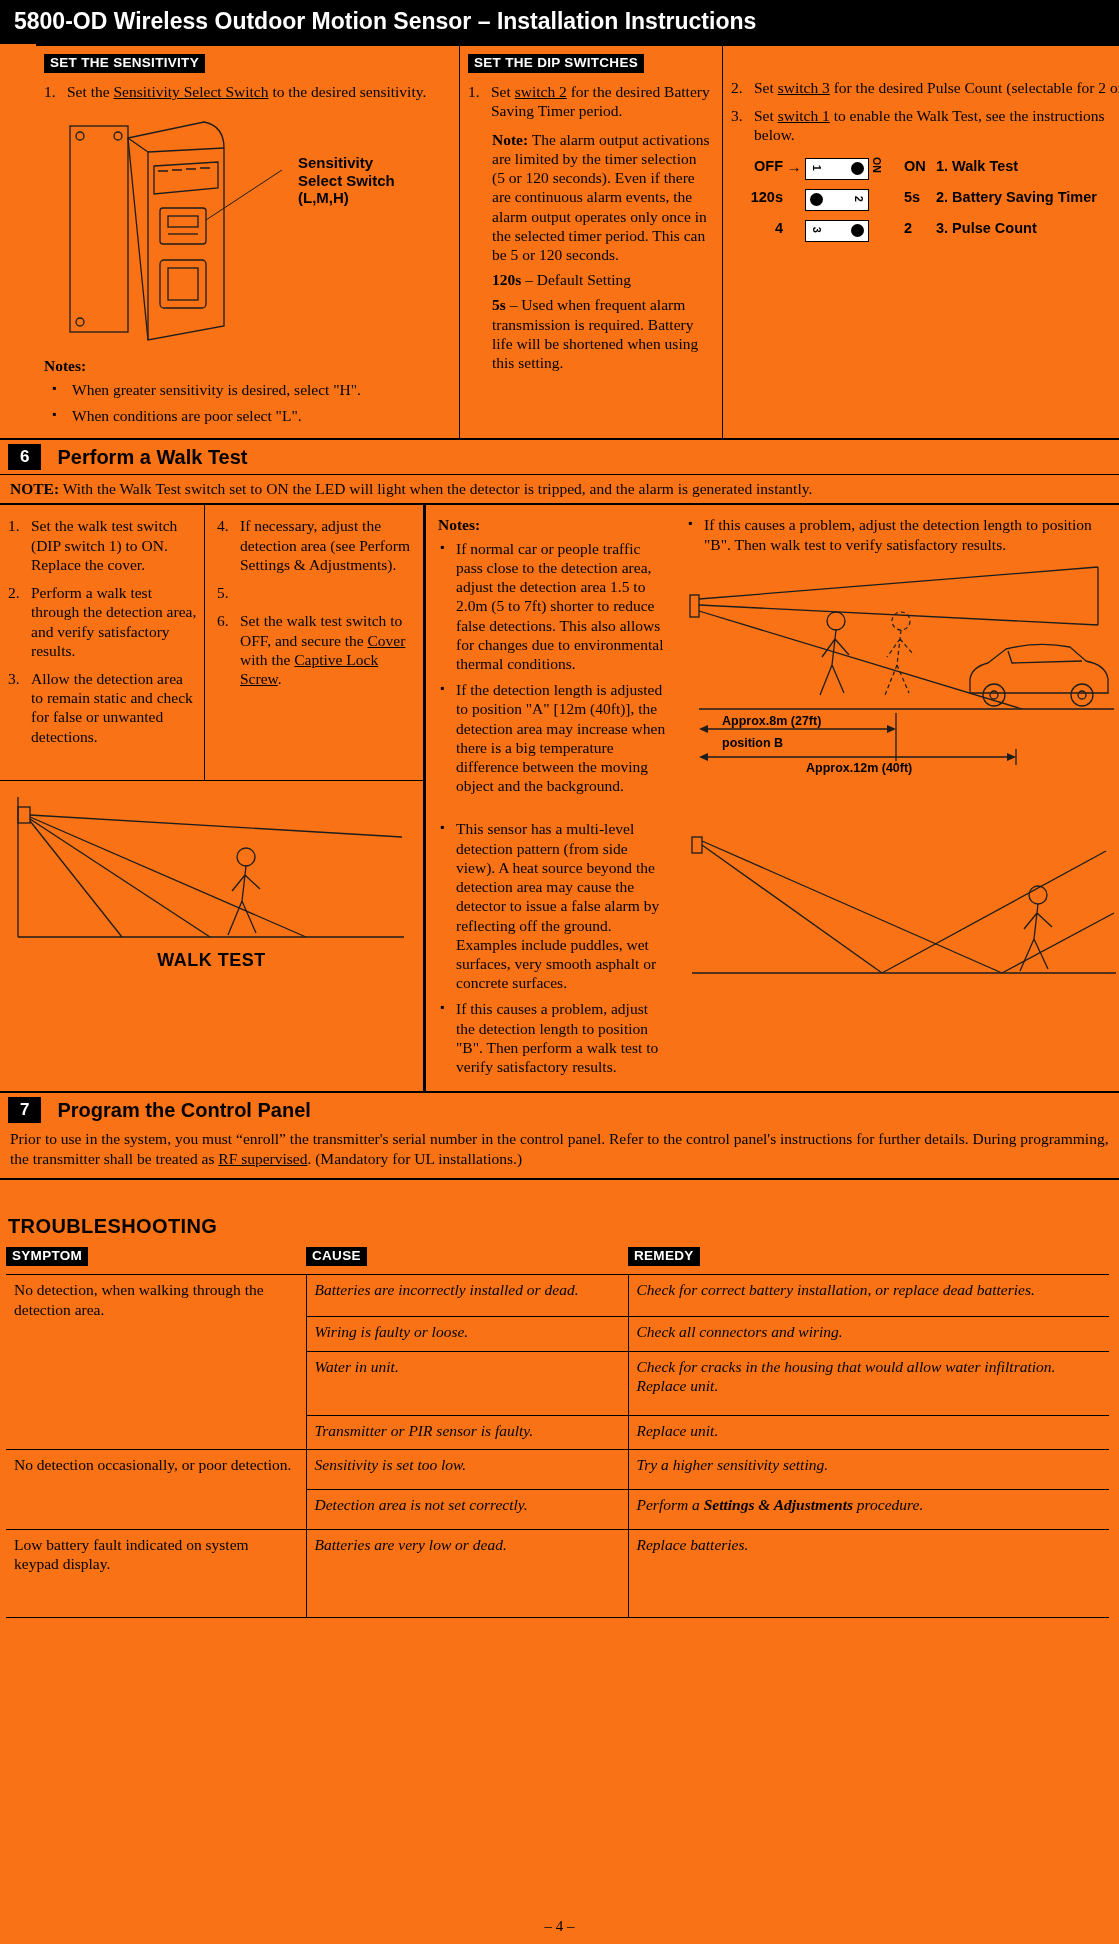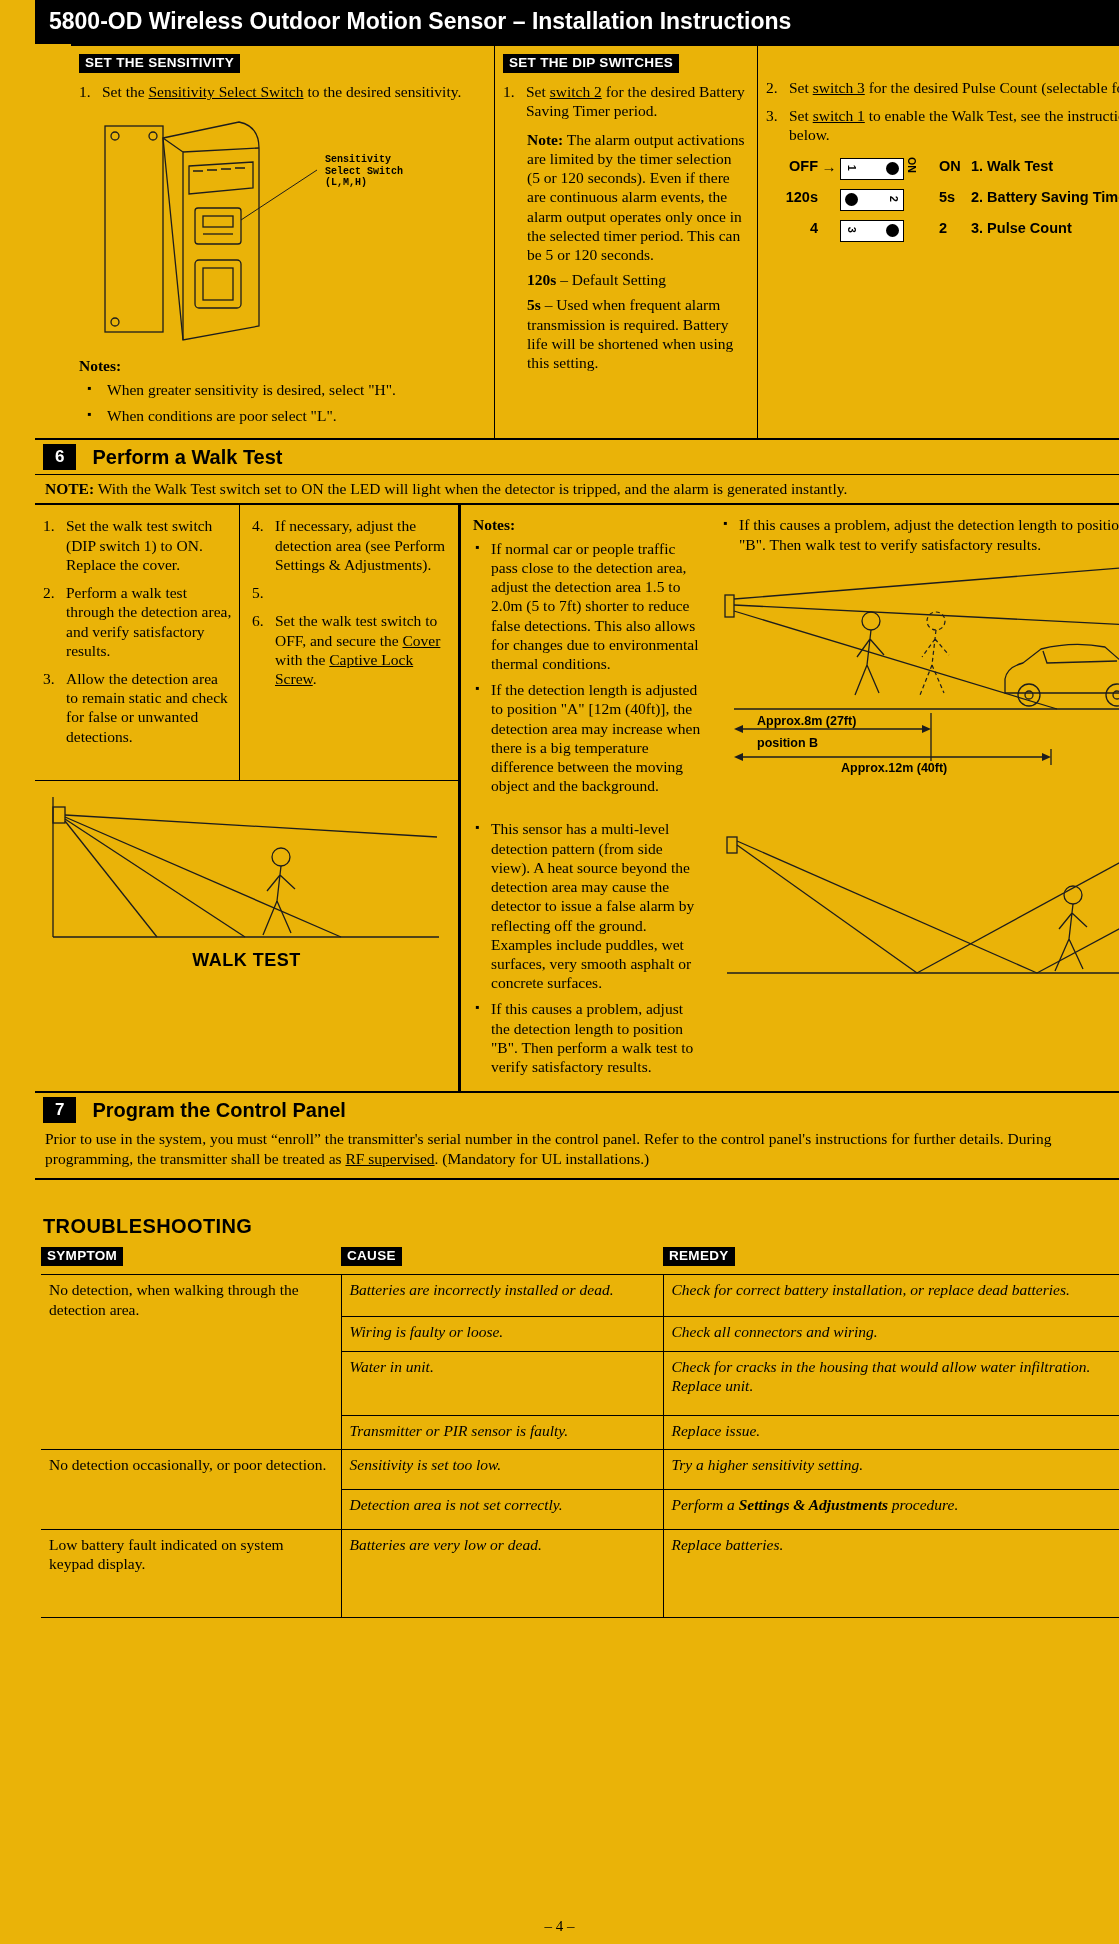--- a/index.html
+++ b/index.html
@@ -1,18 +1,18 @@
 <!DOCTYPE html>
 <html><head>
 <meta charset="utf-8">
 <style>
   html,body{margin:0;padding:0;background:#e8e8e8;}
-  .page{width:1119px;height:1944px;margin:0 auto;background:#eab308;position:relative;
+  .page{width:1119px;height:1944px;margin:0 auto;background:#f97316;position:relative;
         font-family:"Liberation Serif",serif;font-size:15.5px;line-height:1.24;color:#000;
-        box-sizing:border-box;overflow:hidden;padding-left:35px;}
+        box-sizing:border-box;overflow:hidden;}
   .page *{box-sizing:border-box;}
   .u{text-decoration:underline;}
   .tag{display:inline-block;background:#000;color:#fff;font-family:"Liberation Sans",sans-serif;
        font-weight:bold;font-size:13.5px;padding:1px 6px 2px 6px;letter-spacing:.3px;margin-bottom:6px;}
   .step{display:flex;margin:3px 0 9px 0;}
   .step .n{width:23px;flex:none;}
   .step .t{flex:1;}
   .sub{margin:6px 0 6px 24px;}
   .sub2{margin:6px 0 6px 40px;}
   .bullet{position:relative;padding-left:28px;margin:4px 0 7px 0;}
@@ -25,22 +25,22 @@
   .titlebar{background:#000;color:#fff;font-family:"Liberation Sans",sans-serif;font-weight:bold;
             font-size:23px;padding:7px 14px 8px 14px;}
 
   
   .topgrid{display:grid;grid-template-columns:424px 263px 432px;border-top:2px solid #000;min-height:374px;margin-left:36px;}
   .col{padding:6px 10px 6px 8px;}
   .leftcol{border-right:1.5px solid #000;}
   .midcol{border-right:1.5px solid #000;}
 
   .sensor-fig{position:relative;height:242px;margin:2px 0 4px 14px;}
-  .callout{position:absolute;left:232px;top:44px;width:130px;font-family:Liberation Mono, monospace;
-           font-weight:bold;font-size:10px;line-height:1.15;}
+  .callout{position:absolute;left:240px;top:44px;width:130px;font-family:Liberation Sans, sans-serif;
+           font-weight:bold;font-size:15px;line-height:1.15;}
   .boldserif{font-weight:bold;margin:4px 0 3px 0;}
 
   
   .dipdiag{margin:14px 0 0 6px;font-family:"Liberation Sans",sans-serif;font-weight:bold;font-size:14.5px;}
   .diprow{display:flex;align-items:flex-start;margin-bottom:9px;}
   .dlbl{width:46px;text-align:right;flex:none;}
   .darr{width:22px;text-align:center;flex:none;font-size:15px;}
   .dsw{width:64px;height:22px;border:1.6px solid #000;position:relative;flex:none;background:#fff;}
   .ddot{position:absolute;width:13px;height:13px;border-radius:50%;background:#000;top:3px;}
   .dot-r{right:4px;} .dot-l{left:4px;}
@@ -362,21 +362,21 @@
       <tr>
         <td class="bl">Wiring is faulty or loose.</td>
         <td class="bl">Check all connectors and wiring.</td>
       </tr>
       <tr class="h62">
         <td class="bl">Water in unit.</td>
         <td class="bl">Check for cracks in the housing that would allow water infiltration.  Replace unit.</td>
       </tr>
       <tr>
         <td class="bl">Transmitter or PIR sensor is faulty.</td>
-        <td class="bl">Replace issue.</td>
+        <td class="bl">Replace unit.</td>
       </tr>
       <tr class="h38">
         <td rowspan="2">No detection occasionally, or poor detection.</td>
         <td class="bl">Sensitivity is set too low.</td>
         <td class="bl">Try a higher sensitivity setting.</td>
       </tr>
       <tr class="h38">
         <td class="bl">Detection area is not set correctly.</td>
         <td class="bl"><span>Perform a </span><b>Settings &amp; Adjustments</b><span> procedure.</span></td>
       </tr>

